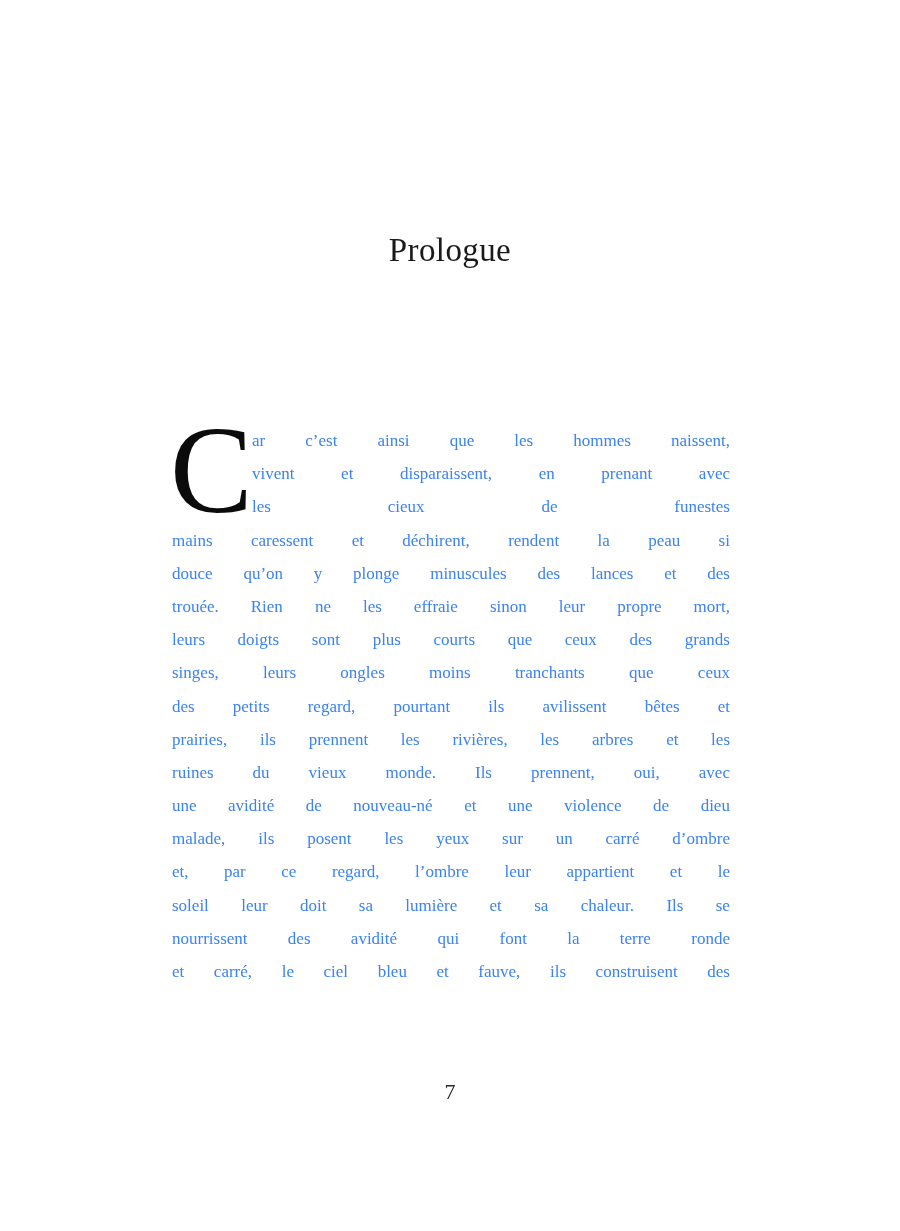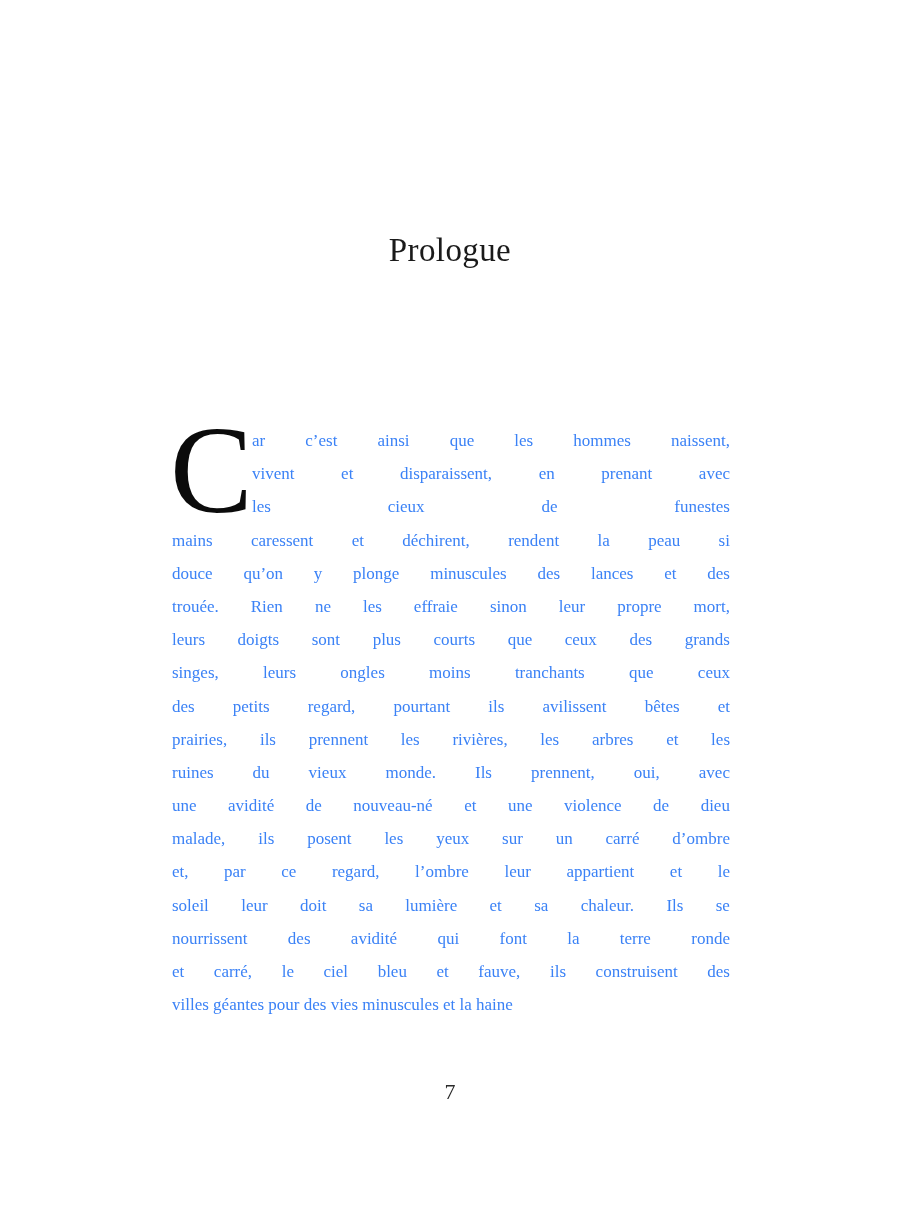--- a/index.html
+++ b/index.html
@@ -276,18 +276,17 @@
         <span>carré,</span>
         <span>le</span>
         <span>ciel</span>
         <span>bleu</span>
         <span>et</span>
         <span>fauve,</span>
         <span>ils</span>
         <span>construisent</span>
         <span>des</span>
       </div>
-      <div class="body-line flush-left">villes géantes pour des vies minuscules et la haine</div>
     </div>
 
   <div class="folio">7</div>
 
 </div>
 
 </body></html>

